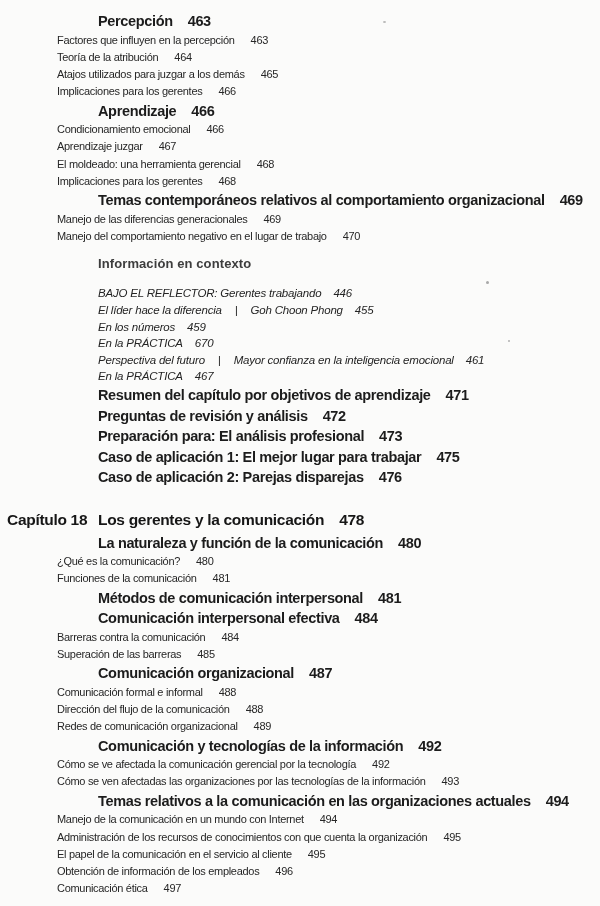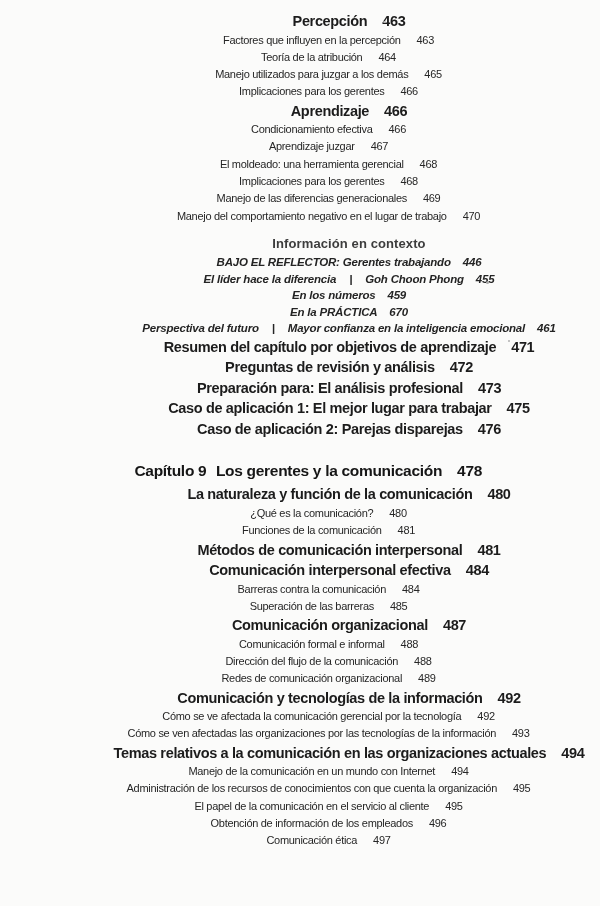--- a/index.html
+++ b/index.html
@@ -13,21 +13,20 @@
     background: #fbfbfa;
     font-family: "Liberation Sans", sans-serif;
     position: relative;
     color: #1d1d1d;
   }
   #toc-list {
     padding-top: 11px;
   }
   .row {
     white-space: nowrap;
-    text-align: center;
   }
   .row-h1 {
     padding-left: 98px;
     font-weight: bold;
     font-size: 14.5px;
     line-height: 20.5px;
     letter-spacing: -0.35px;
     color: #1c1c1c;
   }
   .row-h2 {
@@ -36,27 +35,27 @@
     line-height: 17.3px;
     letter-spacing: -0.3px;
     color: #262626;
   }
   .row-feature_head {
     padding-left: 98px;
     font-weight: bold;
     font-size: 13px;
     line-height: 16px;
     margin-top: 11px;
-    margin-bottom: 2px;
+    margin-bottom: 13px;
     letter-spacing: 0.1px;
     color: #3d3d3d;
   }
   .row-feature {
     padding-left: 98px;
-    font-weight: bold;
+    font-weight: normal;
     font-style: italic;
     font-size: 11.5px;
     line-height: 16.6px;
     letter-spacing: -0.2px;
     color: #242424;
   }
   .row-chapter {
     margin-top: 21px;
     margin-bottom: 2px;
     padding-left: 7px;
@@ -92,41 +91,43 @@
   .speck2 { left: 486px; top: 281px; width: 3px; height: 3px; background: #a8a8a8; }
   .speck3 { left: 508px; top: 340px; width: 2px; height: 2px; background: #b0b0b0; }
 </style>
 </head>
 <body>
 
 <div id="toc-list">
     <div class="row row-h1"><span>Percepción</span><span class="page">463</span></div>
     <div class="row row-h2"><span>Factores que influyen en la percepción</span><span class="page">463</span></div>
     <div class="row row-h2"><span>Teoría de la atribución</span><span class="page">464</span></div>
-    <div class="row row-h2"><span>Manejo utilizados para juzgar a los demás</span><span class="page">465</span></div>
+    <div class="row row-h2"><span>Atajos utilizados para juzgar a los demás</span><span class="page">465</span></div>
     <div class="row row-h2"><span>Implicaciones para los gerentes</span><span class="page">466</span></div>
     <div class="row row-h1"><span>Aprendizaje</span><span class="page">466</span></div>
-    <div class="row row-h2"><span>Condicionamiento efectiva</span><span class="page">466</span></div>
+    <div class="row row-h2"><span>Condicionamiento emocional</span><span class="page">466</span></div>
     <div class="row row-h2"><span>Aprendizaje juzgar</span><span class="page">467</span></div>
     <div class="row row-h2"><span>El moldeado: una herramienta gerencial</span><span class="page">468</span></div>
     <div class="row row-h2"><span>Implicaciones para los gerentes</span><span class="page">468</span></div>
+    <div class="row row-h1"><span>Temas contemporáneos relativos al comportamiento organizacional</span><span class="page">469</span></div>
     <div class="row row-h2"><span>Manejo de las diferencias generacionales</span><span class="page">469</span></div>
     <div class="row row-h2"><span>Manejo del comportamiento negativo en el lugar de trabajo</span><span class="page">470</span></div>
     <div class="row row-feature_head"><span>Información en contexto</span></div>
     <div class="row row-feature"><span>BAJO EL REFLECTOR: Gerentes trabajando</span><span class="page">446</span></div>
     <div class="row row-feature"><span>El líder hace la diferencia<span class="sep">|</span>Goh Choon Phong</span><span class="page">455</span></div>
     <div class="row row-feature"><span>En los números</span><span class="page">459</span></div>
     <div class="row row-feature"><span>En la PRÁCTICA</span><span class="page">670</span></div>
     <div class="row row-feature"><span>Perspectiva del futuro<span class="sep">|</span>Mayor confianza en la inteligencia emocional</span><span class="page">461</span></div>
+    <div class="row row-feature"><span>En la PRÁCTICA</span><span class="page">467</span></div>
     <div class="row row-h1"><span>Resumen del capítulo por objetivos de aprendizaje</span><span class="page">471</span></div>
     <div class="row row-h1"><span>Preguntas de revisión y análisis</span><span class="page">472</span></div>
     <div class="row row-h1"><span>Preparación para: El análisis profesional</span><span class="page">473</span></div>
     <div class="row row-h1"><span>Caso de aplicación 1: El mejor lugar para trabajar</span><span class="page">475</span></div>
     <div class="row row-h1"><span>Caso de aplicación 2: Parejas disparejas</span><span class="page">476</span></div>
-    <div class="row row-chapter"><span class="chapter-label">Capítulo 9</span><span>Los gerentes y la comunicación</span><span class="page">478</span></div>
+    <div class="row row-chapter"><span class="chapter-label">Capítulo 18</span><span>Los gerentes y la comunicación</span><span class="page">478</span></div>
     <div class="row row-h1"><span>La naturaleza y función de la comunicación</span><span class="page">480</span></div>
     <div class="row row-h2"><span>¿Qué es la comunicación?</span><span class="page">480</span></div>
     <div class="row row-h2"><span>Funciones de la comunicación</span><span class="page">481</span></div>
     <div class="row row-h1"><span>Métodos de comunicación interpersonal</span><span class="page">481</span></div>
     <div class="row row-h1"><span>Comunicación interpersonal efectiva</span><span class="page">484</span></div>
     <div class="row row-h2"><span>Barreras contra la comunicación</span><span class="page">484</span></div>
     <div class="row row-h2"><span>Superación de las barreras</span><span class="page">485</span></div>
     <div class="row row-h1"><span>Comunicación organizacional</span><span class="page">487</span></div>
     <div class="row row-h2"><span>Comunicación formal e informal</span><span class="page">488</span></div>
     <div class="row row-h2"><span>Dirección del flujo de la comunicación</span><span class="page">488</span></div>

